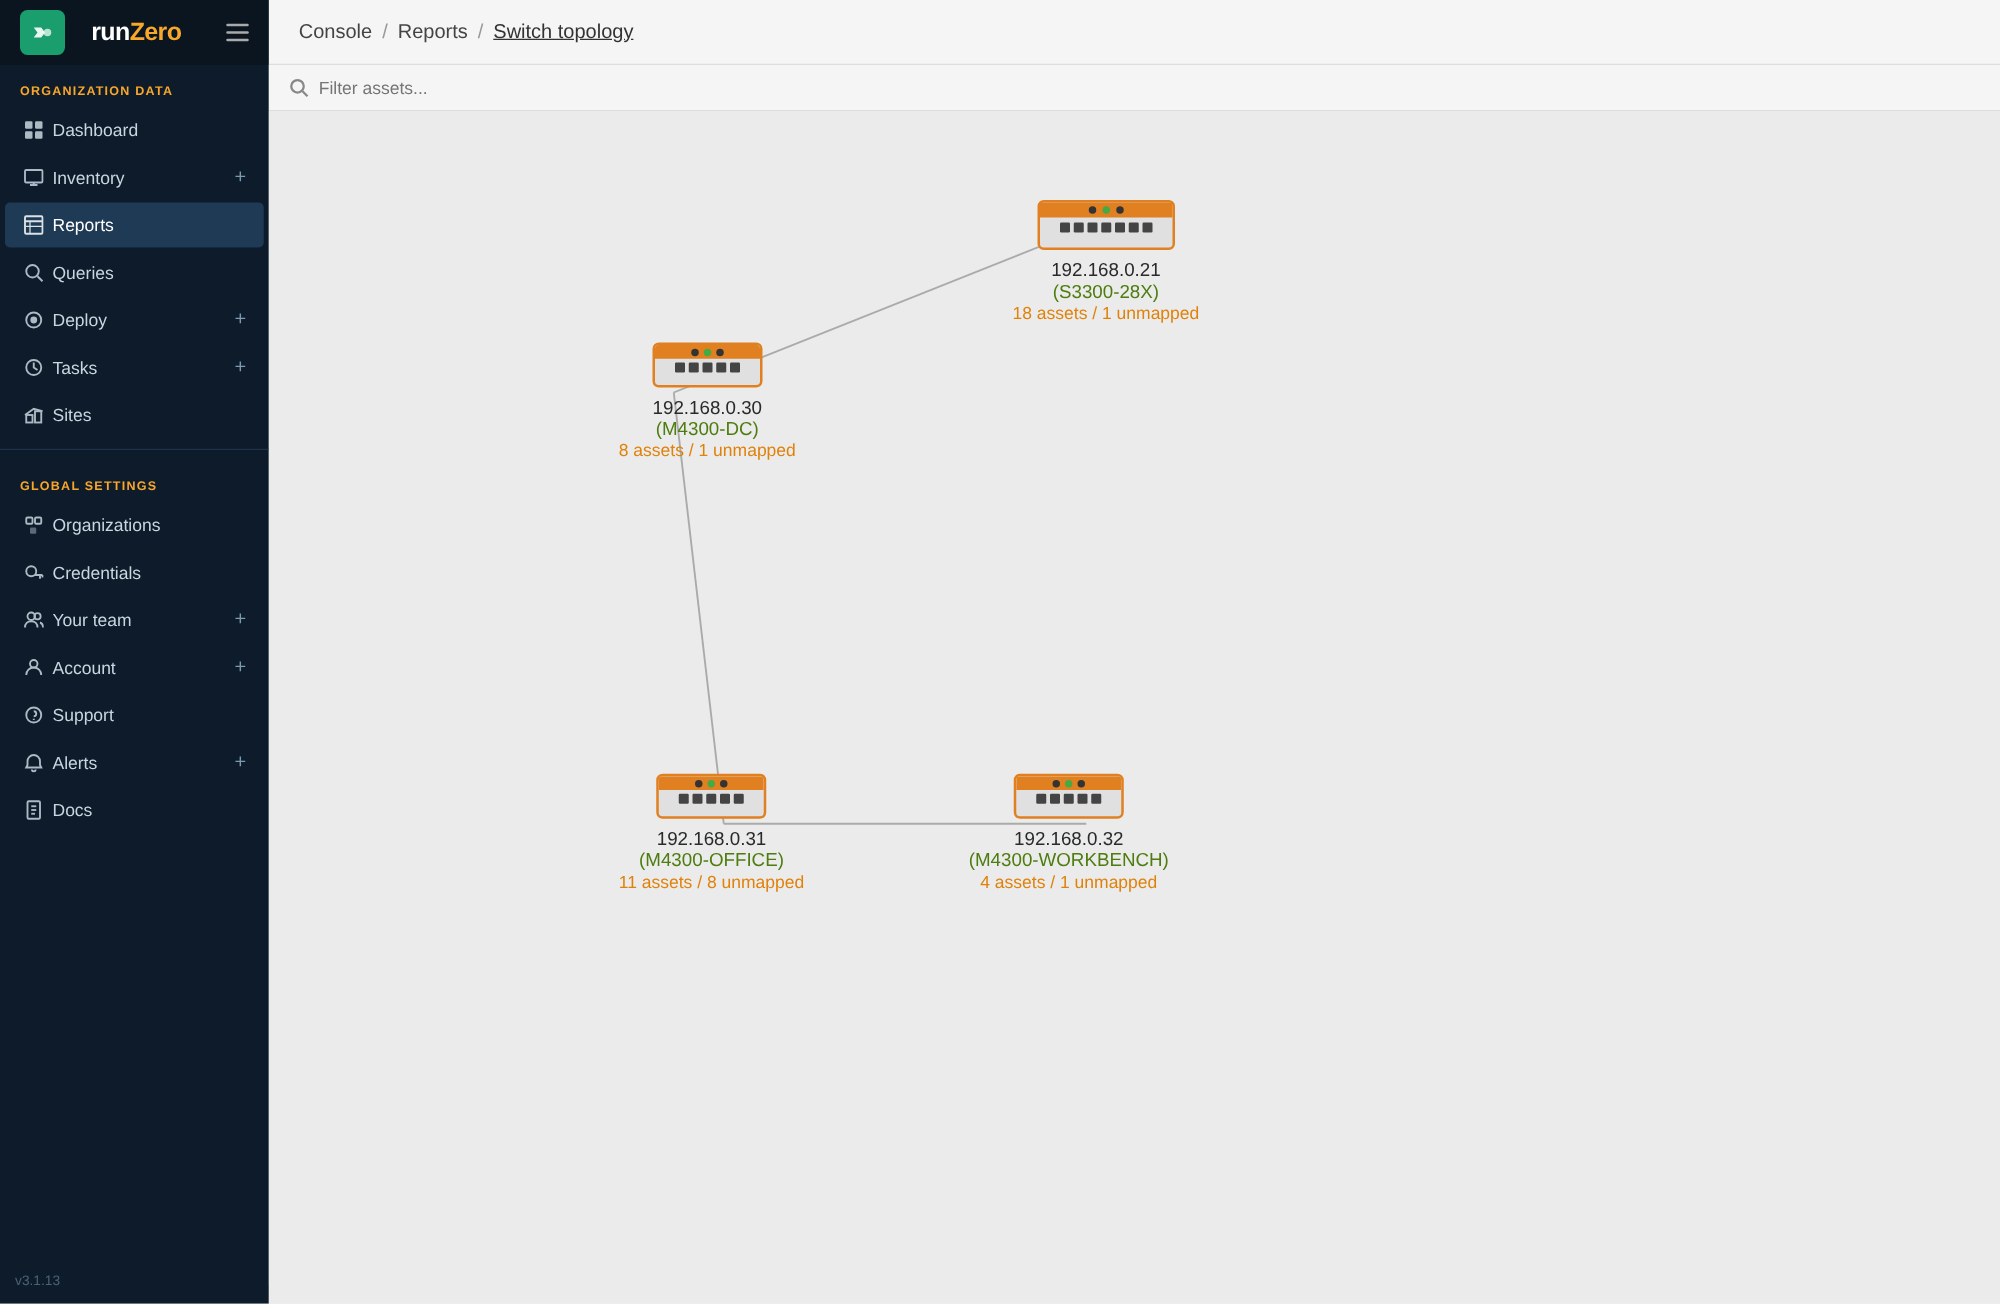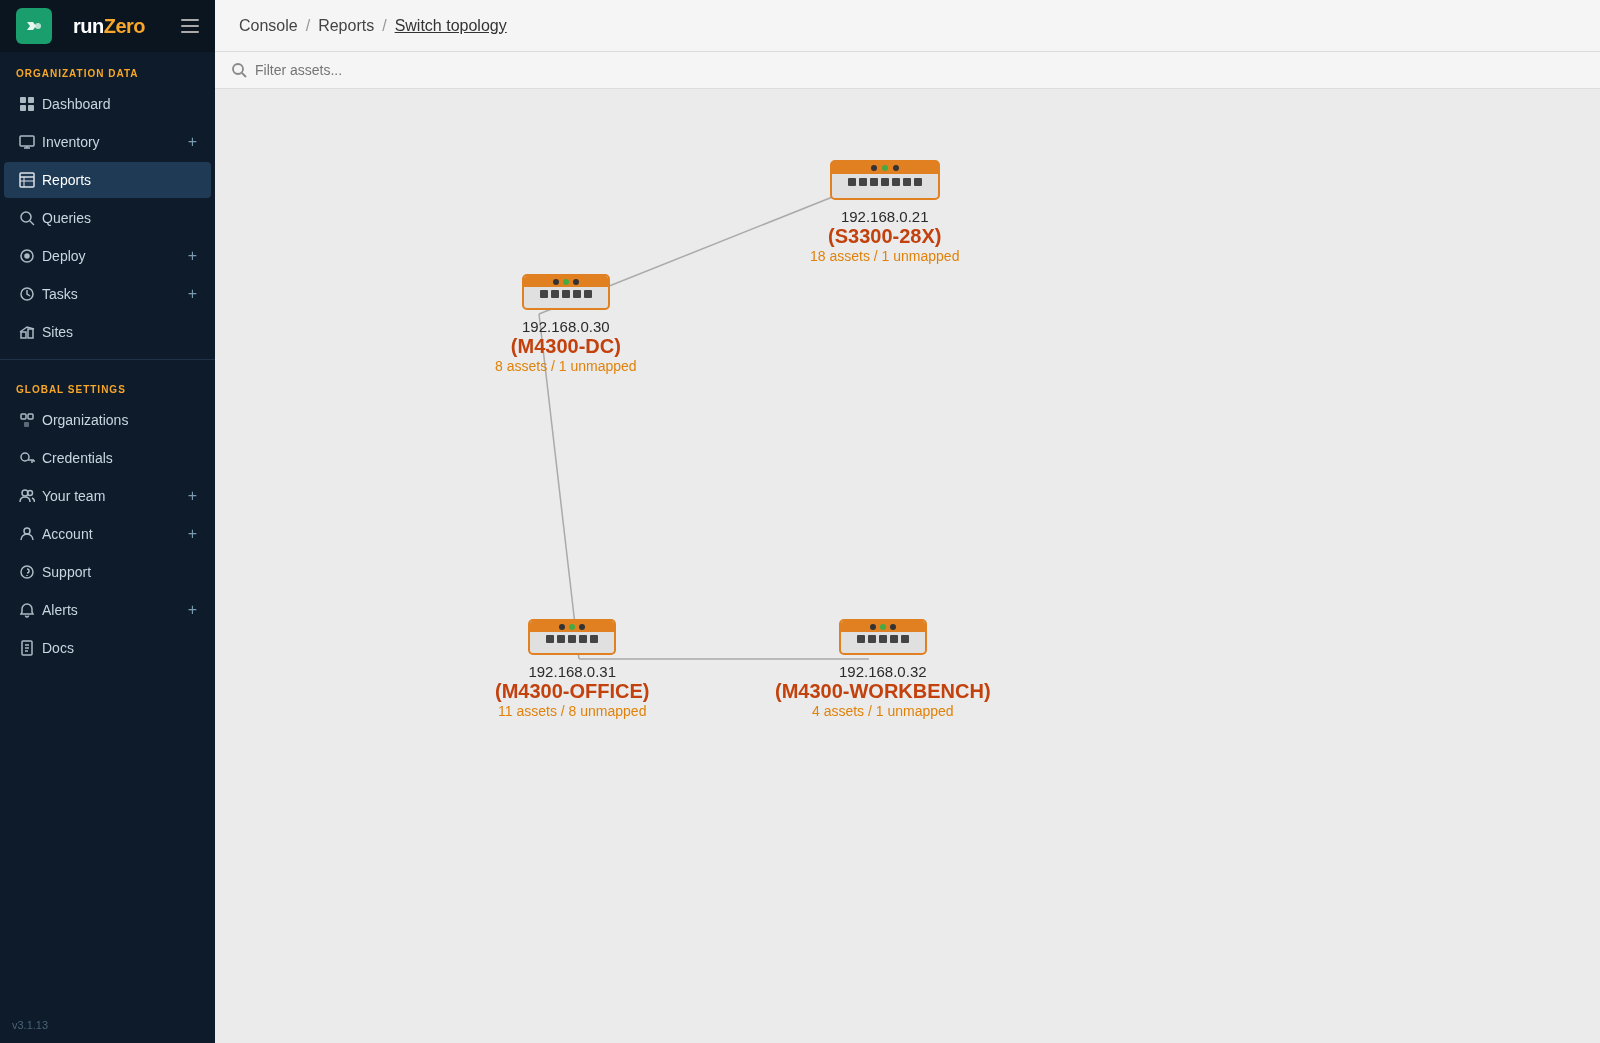--- a/index.html
+++ b/index.html
@@ -155,23 +155,23 @@
       align-items: center;
       cursor: pointer;
     }
     .switch-label-ip {
       font-size: 15px;
       color: #2a2a2a;
       margin-top: 8px;
       font-weight: 500;
     }
     .switch-label-name {
-      font-size: 20px;
-      color: #c2410c;
-      font-weight: 700;
+      font-size: 15px;
+      color: #4d7c0f;
+      font-weight: 400;
     }
     .switch-label-assets {
       font-size: 14px;
       color: #e0820a;
     }
 
     
     .topology-svg {
       position: absolute;
       top: 0; left: 0;

